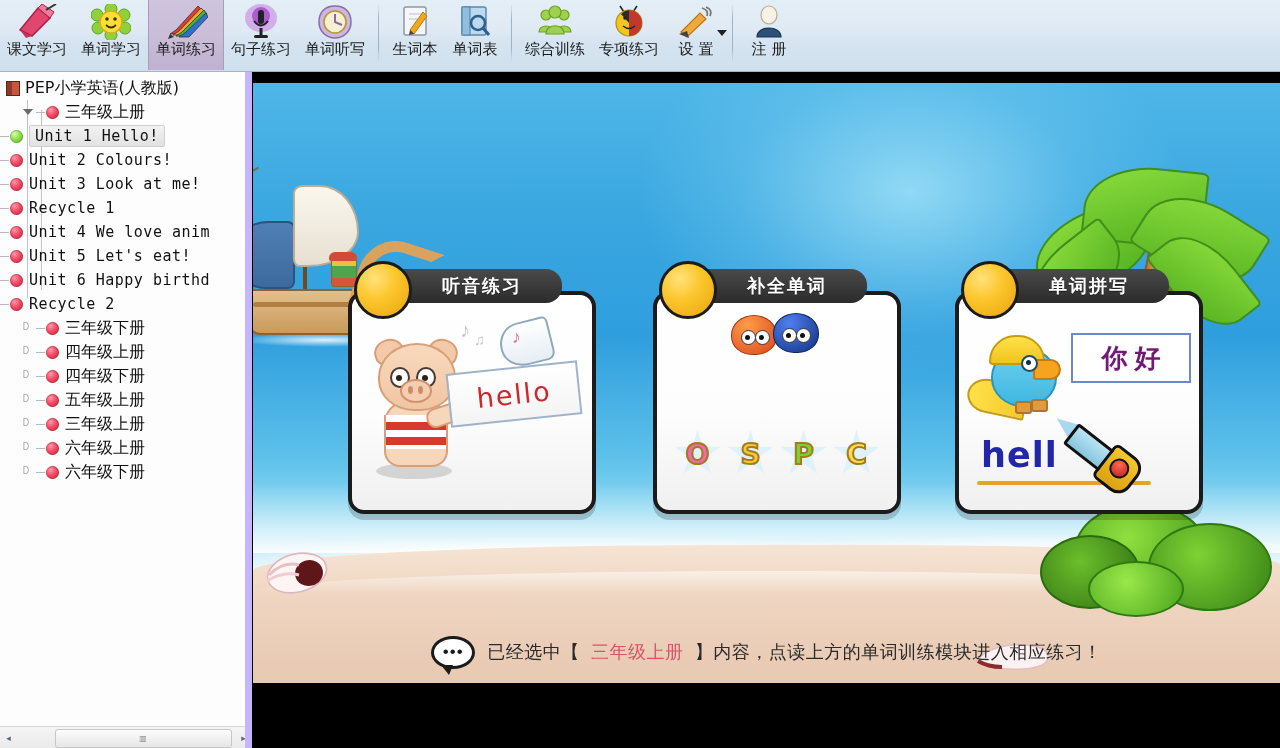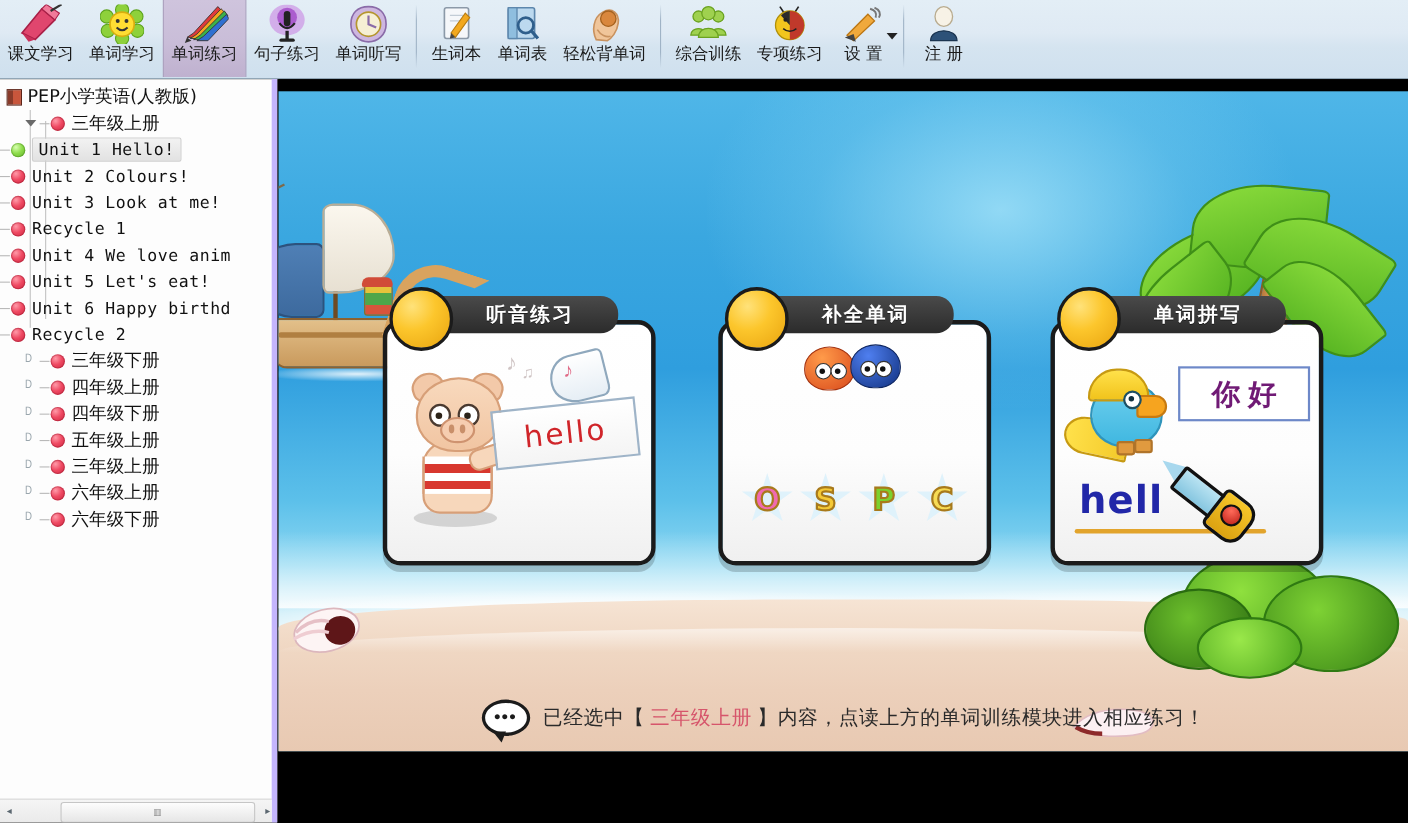--- a/index.html
+++ b/index.html
@@ -36,21 +36,21 @@
   }
   .tb-sep{width:1px;height:58px;margin:4px 6px 0 6px;background:linear-gradient(180deg,rgba(150,170,190,0),#9fb3c6 25%,#9fb3c6 75%,rgba(150,170,190,0));}
   .tb-caret{
     position:absolute;right:-1px;top:30px;width:0;height:0;
     border-left:5px solid transparent;border-right:5px solid transparent;border-top:6px solid #222;
   }
 
   
   .sidebar{
     position:absolute;left:0;top:72px;width:252px;height:676px;
-    background:#fdfdfd;border-right:5px solid #c4b5fd;
+    background:#fdfdfd;border-right:7px solid #c4b5fd;
     box-sizing:border-box;overflow:hidden;text-align:right;
   }
   .tree{position:absolute;left:0;top:4px;width:252px;}
   .node{
     position:relative;display:flex;align-items:center;height:24px;white-space:nowrap;
   }
   .node.lvl0{padding-left:6px;}
   .node.lvl1{padding-left:22px;}
   .node.lvl2{}
   .exp{
@@ -305,21 +305,21 @@
     display:flex;align-items:center;justify-content:center;
   }
   .bubble{
     width:38px;height:27px;border-radius:50%;background:#fff;border:3px solid #1b1b1b;
     display:flex;align-items:center;justify-content:center;margin-right:12px;position:relative;flex:none;
   }
   .bubble::after{content:"";position:absolute;left:7px;bottom:-9px;width:0;height:0;
     border-left:8px solid transparent;border-right:4px solid transparent;border-top:10px solid #1b1b1b;}
   .bdots{font-size:17px;letter-spacing:1px;color:#1b1b1b;line-height:10px;}
   .stxt{
-    font-size:18px;color:#2a2a2a;font-family:Liberation Serif, serif;
+    font-size:18px;color:#2a2a2a;font-family:Liberation Mono, monospace;
     white-space:nowrap;letter-spacing:.5px;
   }
   .stxt .hl{color:#d6556b;}
 </style>
 </head>
 <body>
 
 <div class="app">
 
   <div class="toolbar">
@@ -416,30 +416,20 @@
         <svg width="38" height="36" viewBox="0 0 38 36">
           <rect x="6" y="3" width="24" height="28" rx="2" fill="#bcd9ef" stroke="#5d87ad" stroke-width="1.5"></rect>
           <rect x="6" y="3" width="8" height="28" fill="#8fbedf" stroke="#5d87ad" stroke-width="1.2"></rect>
           <circle cx="22" cy="19" r="7" fill="none" stroke="#2f5f8c" stroke-width="2.5"></circle>
           <line x1="27" y1="24" x2="33" y2="31" stroke="#2f5f8c" stroke-width="3"></line>
         </svg>
       </div>
       <div class="tb-lbl">单词表</div>
     </div>
 
-    <div class="tb-item">
-      <div class="tb-ico">
-        <svg width="36" height="36" viewBox="0 0 36 36">
-          <path d="M10 32 C6 24 7 12 16 7 C25 2 31 9 30 17 C29 25 24 31 20 33 Z" fill="#f0c59a" stroke="#c9925f" stroke-width="1.5"></path>
-          <circle cx="21" cy="13" r="7" fill="#d9873d" stroke="#a5621f" stroke-width="1.2"></circle>
-          <path d="M11 23 C14 28 19 30 23 29" stroke="#c9925f" stroke-width="1.5" fill="none"></path>
-        </svg>
-      </div>
-      <div class="tb-lbl">轻松背单词</div>
-    </div>
 
     <div class="tb-sep"></div>
 
     <div class="tb-item">
       <div class="tb-ico">
         <svg width="38" height="36" viewBox="0 0 38 36">
           <g fill="#9fd14f" stroke="#6ba321" stroke-width="1.2">
             <circle cx="10" cy="11" r="5"></circle>
               <path d="M3 28 C3 20 17 20 17 28 Z"></path>
             <circle cx="28" cy="11" r="5"></circle>

